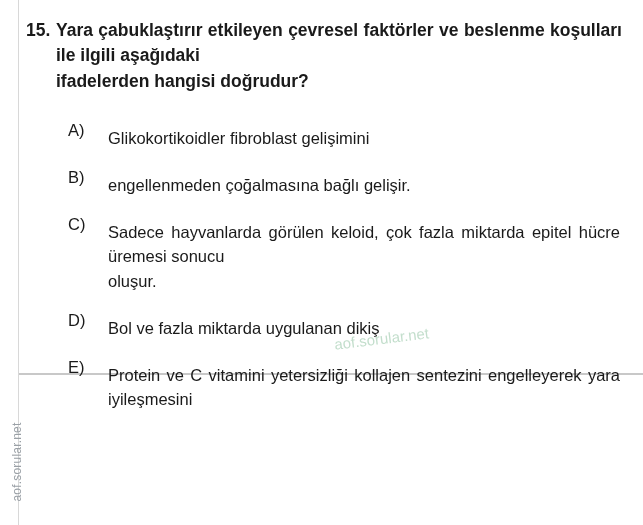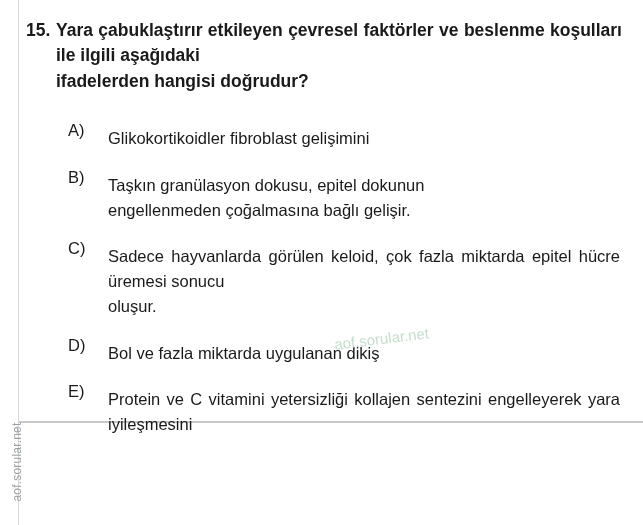--- a/index.html
+++ b/index.html
@@ -13,21 +13,21 @@
     font-family: "Liberation Sans", sans-serif;
     color: #1a1a1a;
     position: relative;
     overflow: hidden;
   }
   .page {
     position: absolute;
     left: 0;
     top: 0;
     width: 643px;
-    height: 423px;
+    height: 375px;
     box-sizing: border-box;
     border-bottom: 2px solid #c8c8c8;
   }
   .left-rail {
     position: absolute;
     left: 0;
     top: 0;
     width: 18px;
     height: 525px;
     border-right: 1px solid #d8d8d8;
@@ -141,21 +141,20 @@
     <div class="option">
       <div class="opt-label">A)</div>
       <div class="opt-text">
         <span>Glikokortikoidler fibroblast gelişimini</span>
       </div>
     </div>
 
     <div class="option">
       <div class="opt-label">B)</div>
       <div class="opt-text">
-        <span>Taşkın granülasyon dokusu, epitel dokunun</span>
         <span class="lastline">engellenmeden çoğalmasına bağlı gelişir.</span>
       </div>
     </div>
 
     <div class="option">
       <div class="opt-label">C)</div>
       <div class="opt-text">
         <span>Sadece hayvanlarda görülen keloid, çok</span>
         <span>fazla miktarda epitel hücre üremesi sonucu</span>
         <span class="lastline">oluşur.</span>

